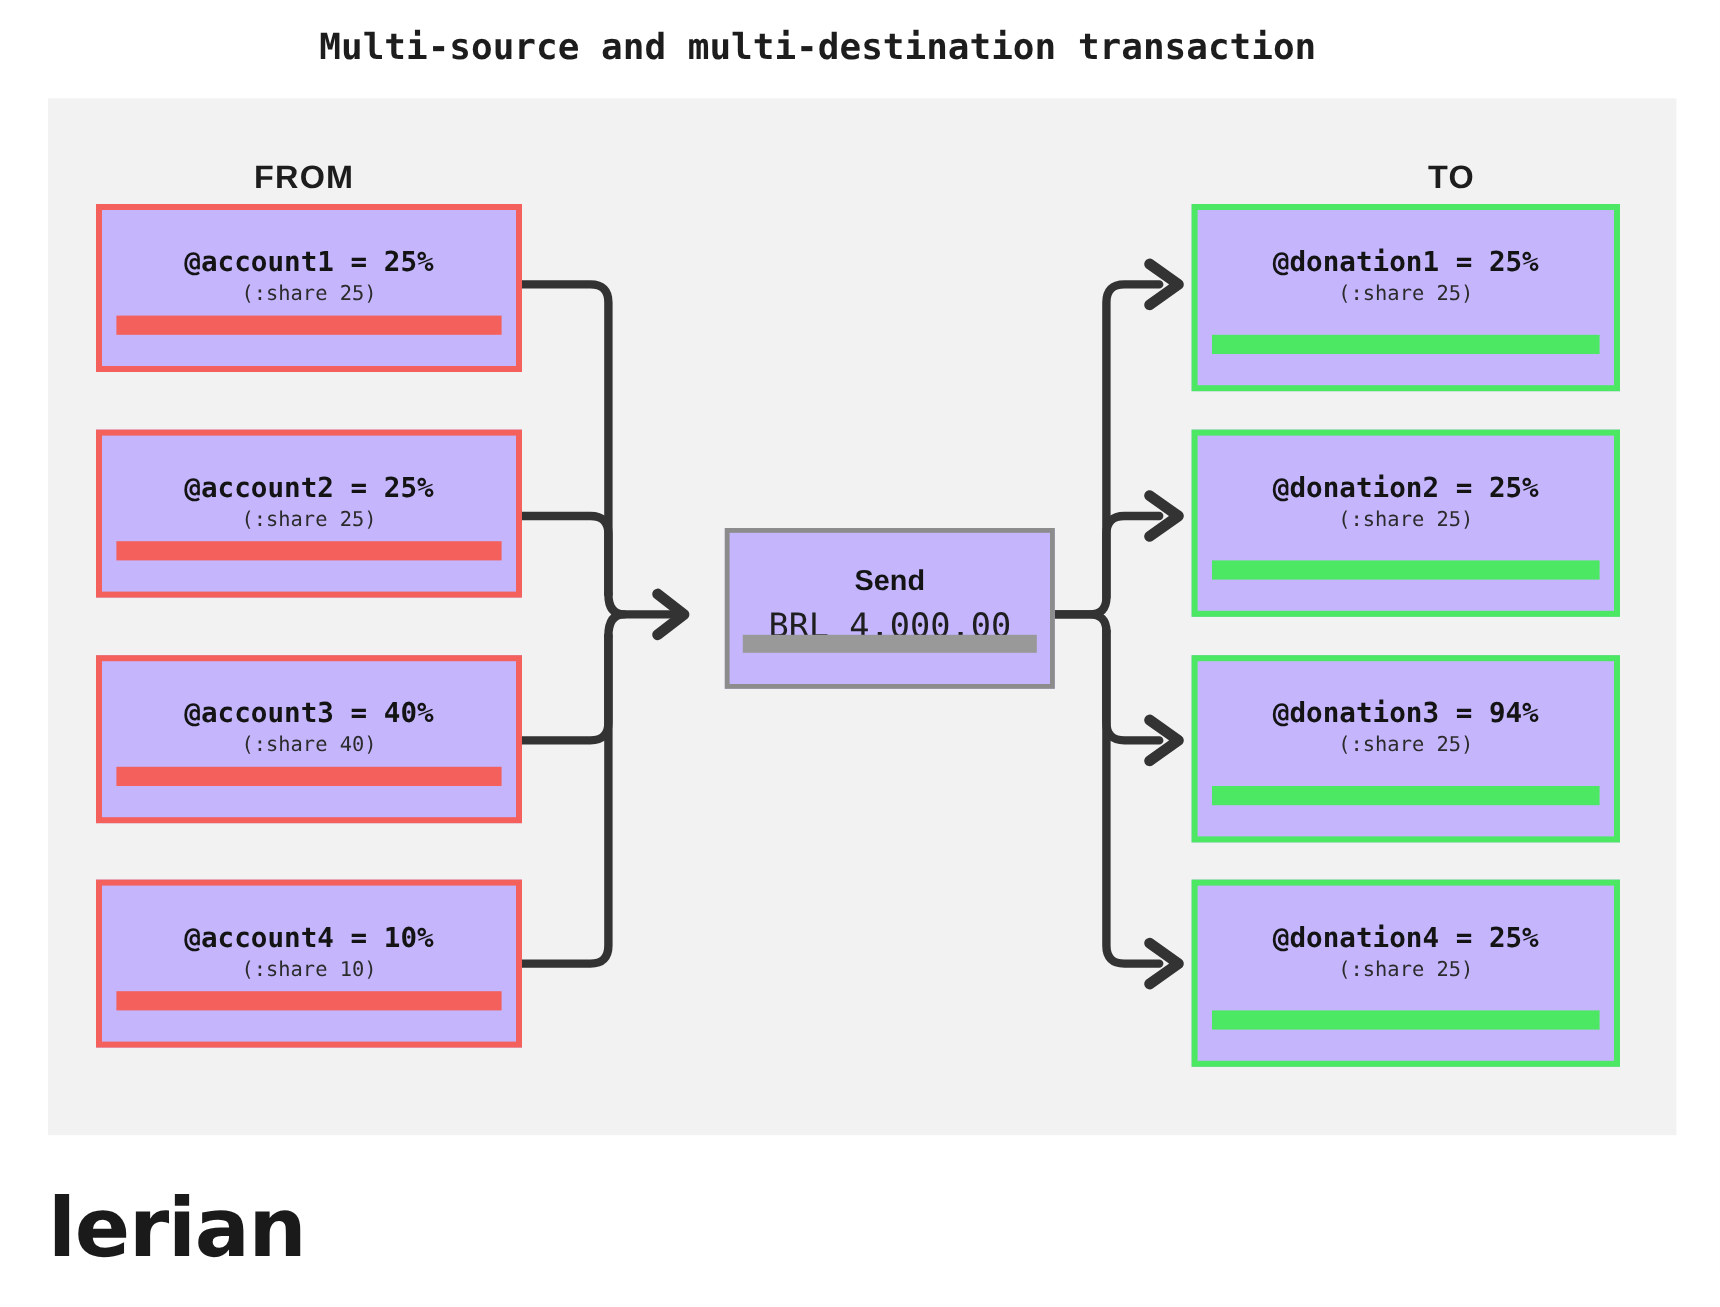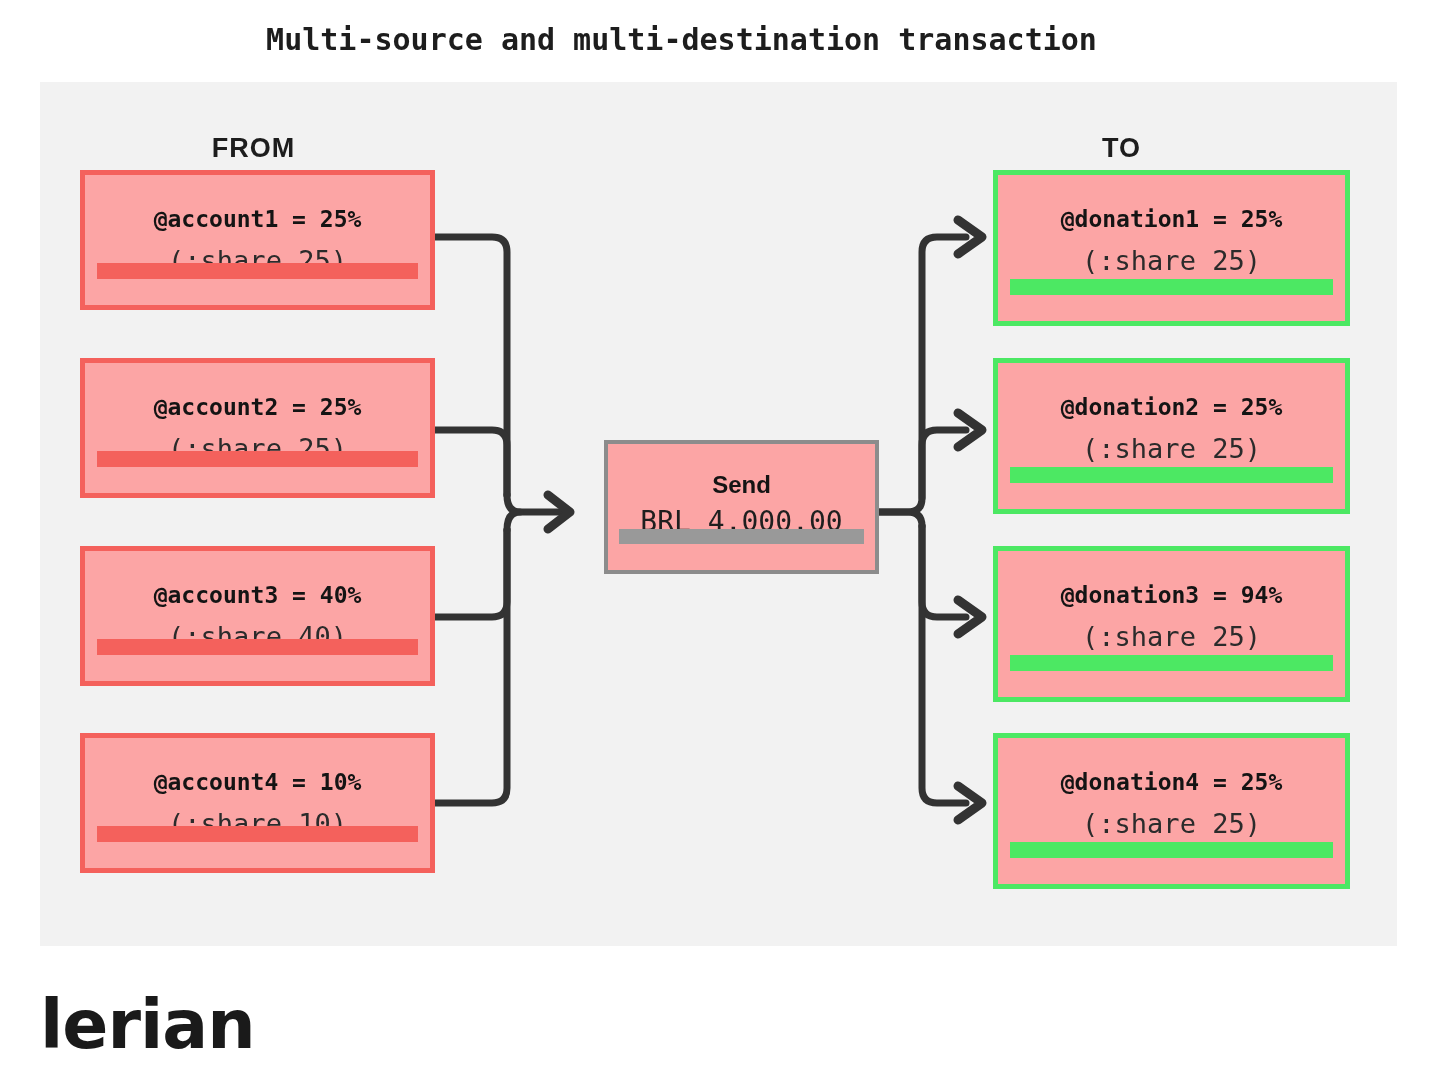--- a/index.html
+++ b/index.html
@@ -45,27 +45,27 @@
     position: absolute;
     font-family: "Liberation Sans", sans-serif;
     font-weight: bold;
     font-size: 27px;
     letter-spacing: 1px;
     color: #1d1d1d;
     text-align: center;
     white-space: pre;
   }
   #from-header { left: 76px; top: 133px; width: 355px; }
-  #to-header   { left: 943px; top: 133px; width: 357px; text-align: center; }
+  #to-header   { left: 1031px; top: 133px; width: 357px; text-align: center; }
 
   
   .node {
     position: absolute;
     box-sizing: border-box;
-    background: #fca5a5;
+    background: #c4b5fd;
     display: flex;
     flex-direction: column;
     align-items: center;
   }
   .node.from-node {
     left: 80px;
     width: 355px;
     height: 140px;
     border: 5px solid #f4615c;
   }
@@ -89,23 +89,23 @@
     font-weight: bold;
     font-size: 23px;
     color: #141414;
     margin-top: 32px;
     white-space: pre;
     line-height: 1.05;
   }
   .node-sub {
     font-family: "DejaVu Sans Mono", monospace;
     font-weight: normal;
-    font-size: 27px;
+    font-size: 17px;
     color: #2b2b2b;
-    margin-top: 16px;
+    margin-top: 6px;
     white-space: pre;
     line-height: 1.05;
   }
   .node-bar {
     position: absolute;
     left: 12px;
     right: 12px;
     bottom: 26px;
     height: 16px;
   }

